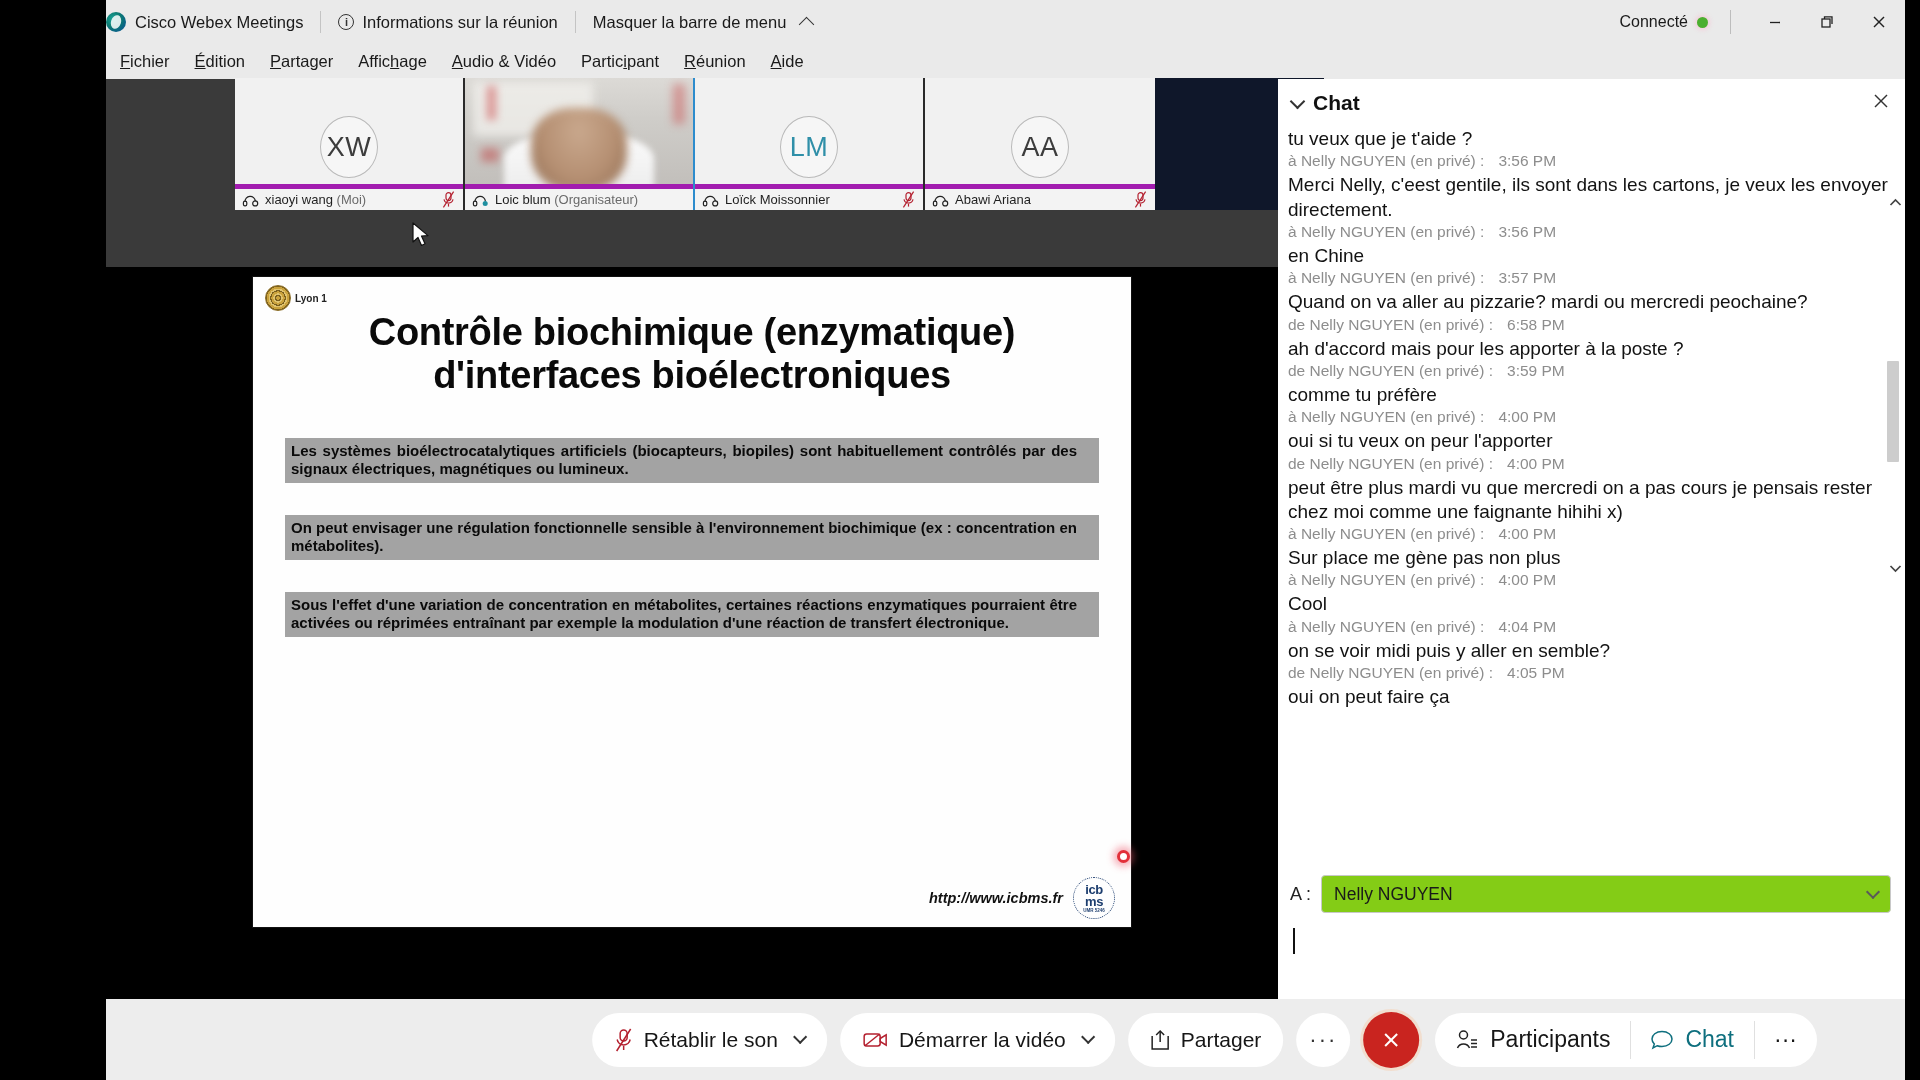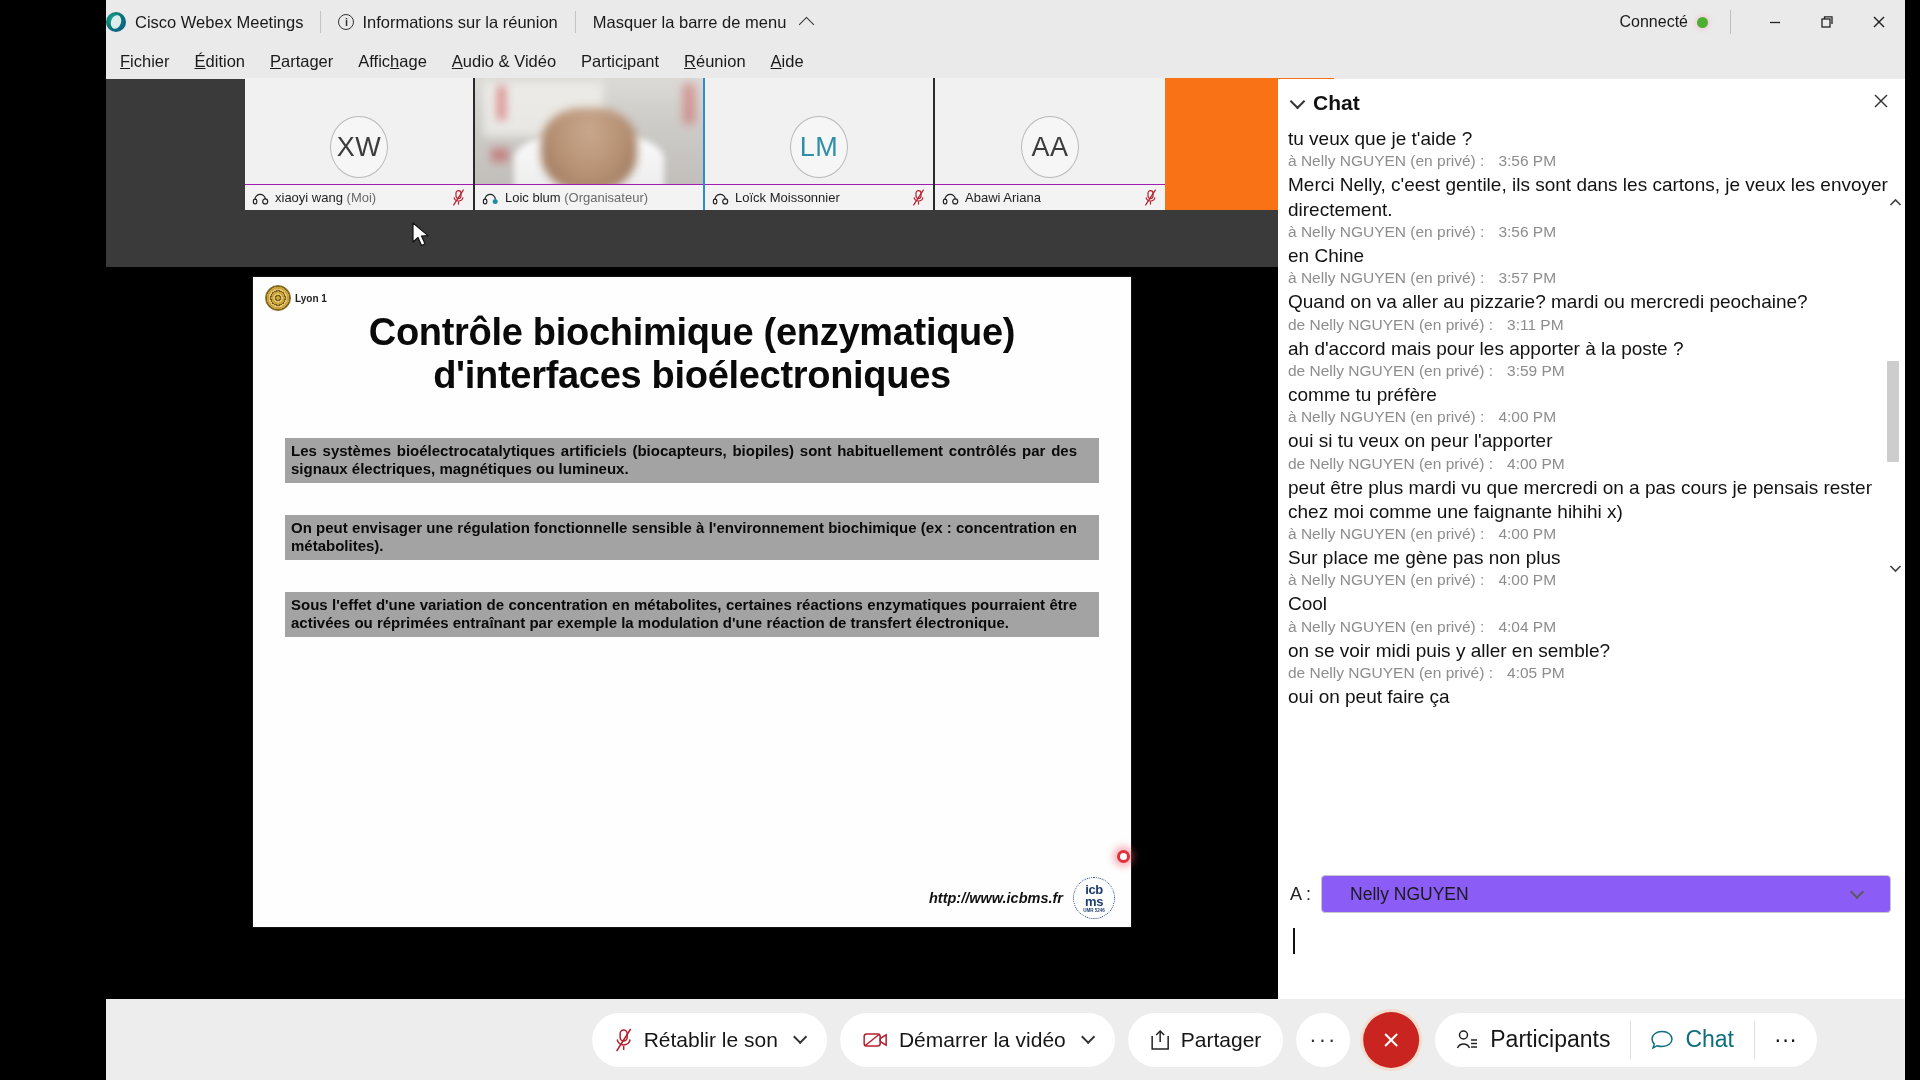--- a/index.html
+++ b/index.html
@@ -52,22 +52,22 @@
     position:absolute; left:106px; top:44px; width:1799px; height:35px;
     background:#eaeaea; display:flex; align-items:center; padding-left:14px; gap:25px;
   }
   .menu-item{ font-size:16.5px; color:#1a1a1a; }
   .menu-item .u { text-decoration: underline; }
 
   
   .stage { position:absolute; left:106px; top:79px; width:1172px; height:920px; background:#000; }
   .filmstrip-bg{ position:absolute; left:0; top:0; width:1172px; height:188px; background:#3a3a3a; }
   .filmstrip{
-    position:absolute; left:139px; top:-1px; width:1089px; height:132px;
-    display:flex; background:#f97316;
+    position:absolute; left:129px; top:-1px; width:1089px; height:132px;
+    display:flex; background:#0f172a;
   }
   .thumb{ position:relative; width:230px; height:132px; background:#f1f1f1; border-right:2px solid #2a2a2a; }
   .thumb:last-child{ border-right:none; }
   .thumb.active{ outline:2px solid #2d8ccd; outline-offset:-2px; }
   .thumb .avatar{
     position:absolute; left:50%; top:38px; transform:translateX(-50%);
     width:58px; height:62px; border-radius:50%; border:1.5px solid #b9b9b9;
     display:flex;align-items:center;justify-content:center;
     font-size:27px; color:#3c3c3c; letter-spacing:.5px; background:#f6f6f6;
   }
@@ -91,21 +91,21 @@
   .vid .wall{
     position:absolute; left:8px; top:4px; width:120px; height:54px;
     background:#f3f2ee; filter: blur(5px); opacity:.75;
   }
   .vid .red1{position:absolute;left:22px;top:8px;width:9px;height:34px;background:#cf5a5a;filter:blur(4px);opacity:.6;}
   .vid .red2{position:absolute;left:16px;bottom:22px;width:18px;height:14px;background:#c05050;filter:blur(4px);opacity:.55;}
   .vid .red3{position:absolute;right:8px;top:6px;width:12px;height:40px;background:#cc5555;filter:blur(5px);opacity:.5;}
   .thumb .namebar{
     position:absolute; left:0; right:0; bottom:0; height:26px;
     background:#f3f3f3; display:flex; align-items:center; padding:0 7px; gap:6px;
-    border-top:1px solid #a21caf;
+    border-top:5px solid #a21caf;
   }
   .namebar .nm{ font-size:13px; color:#1f1f1f; white-space:nowrap; overflow:hidden; }
   .namebar .nm .sub{ color:#6a6a6a; }
   .mic-muted{ margin-left:auto; }
   .headset-ic{ flex:none; }
   .cursor-arrow{ position:absolute; left:306px; top:143px; z-index:10; }
 
   
   .slide{
     position:absolute; left:147px; top:198px; width:878px; height:650px;
@@ -169,22 +169,22 @@
   .sb-thumb{ position:absolute; right:2px; width:12px; background:#cdcdcd; border-radius:1px; }
   .msg{ margin-bottom:1px; }
   .msg .text{ font-size:19px; color:#121212; line-height:1.28; }
   .msg .meta{ font-size:15.5px; color:#8d8d8d; padding:1px 0 2px 0; }
   .msg .meta .t{ margin-left:14px; color:#8d8d8d; }
   .chat-compose{ padding:8px 14px 0 12px; }
   .to-row{ display:flex; align-items:center; gap:10px; }
   .to-label{ font-size:18px; color:#222; }
   .to-select{
     flex:1; height:38px; border:1px solid #c8c8c8; border-radius:4px;
-    display:flex; align-items:center; padding:0 28px; font-size:17.5px; color:#1a1a1a;
-    background:#8b5cf6;
+    display:flex; align-items:center; padding:0 12px; font-size:17.5px; color:#1a1a1a;
+    background:#84cc16;
   }
   .to-select .cv{ margin-left:auto; width:10px;height:10px;border-right:2px solid #5a5a5a;
                   border-bottom:2px solid #5a5a5a; transform:rotate(45deg); margin-top:-5px;}
   .compose-area{ position:relative; height:76px; margin-top:10px; }
   .caret-bar{ position:absolute; left:3px; top:5px; width:1.6px; height:26px; background:#111; }
 
   
   .toolbar{
     position:absolute; left:106px; top:999px; width:1799px; height:81px;
     background:#ededed; display:flex; align-items:center;
@@ -410,21 +410,21 @@
       <div class="msg">
         <div class="text">Merci Nelly, c'eest gentile, ils sont dans les cartons, je veux les envoyer directement.</div>
         <div class="meta"><span>à Nelly NGUYEN (en privé) :</span><span class="t">3:56 PM</span></div>
       </div>
       <div class="msg">
         <div class="text">en Chine</div>
         <div class="meta"><span>à Nelly NGUYEN (en privé) :</span><span class="t">3:57 PM</span></div>
       </div>
       <div class="msg">
         <div class="text">Quand on va aller au pizzarie? mardi ou mercredi peochaine?</div>
-        <div class="meta"><span>de Nelly NGUYEN (en privé) :</span><span class="t">3:11 PM</span></div>
+        <div class="meta"><span>de Nelly NGUYEN (en privé) :</span><span class="t">6:58 PM</span></div>
       </div>
       <div class="msg">
         <div class="text">ah d'accord mais pour les apporter à la poste ?</div>
         <div class="meta"><span>de Nelly NGUYEN (en privé) :</span><span class="t">3:59 PM</span></div>
       </div>
       <div class="msg">
         <div class="text">comme tu préfère</div>
         <div class="meta"><span>à Nelly NGUYEN (en privé) :</span><span class="t">4:00 PM</span></div>
       </div>
       <div class="msg">

